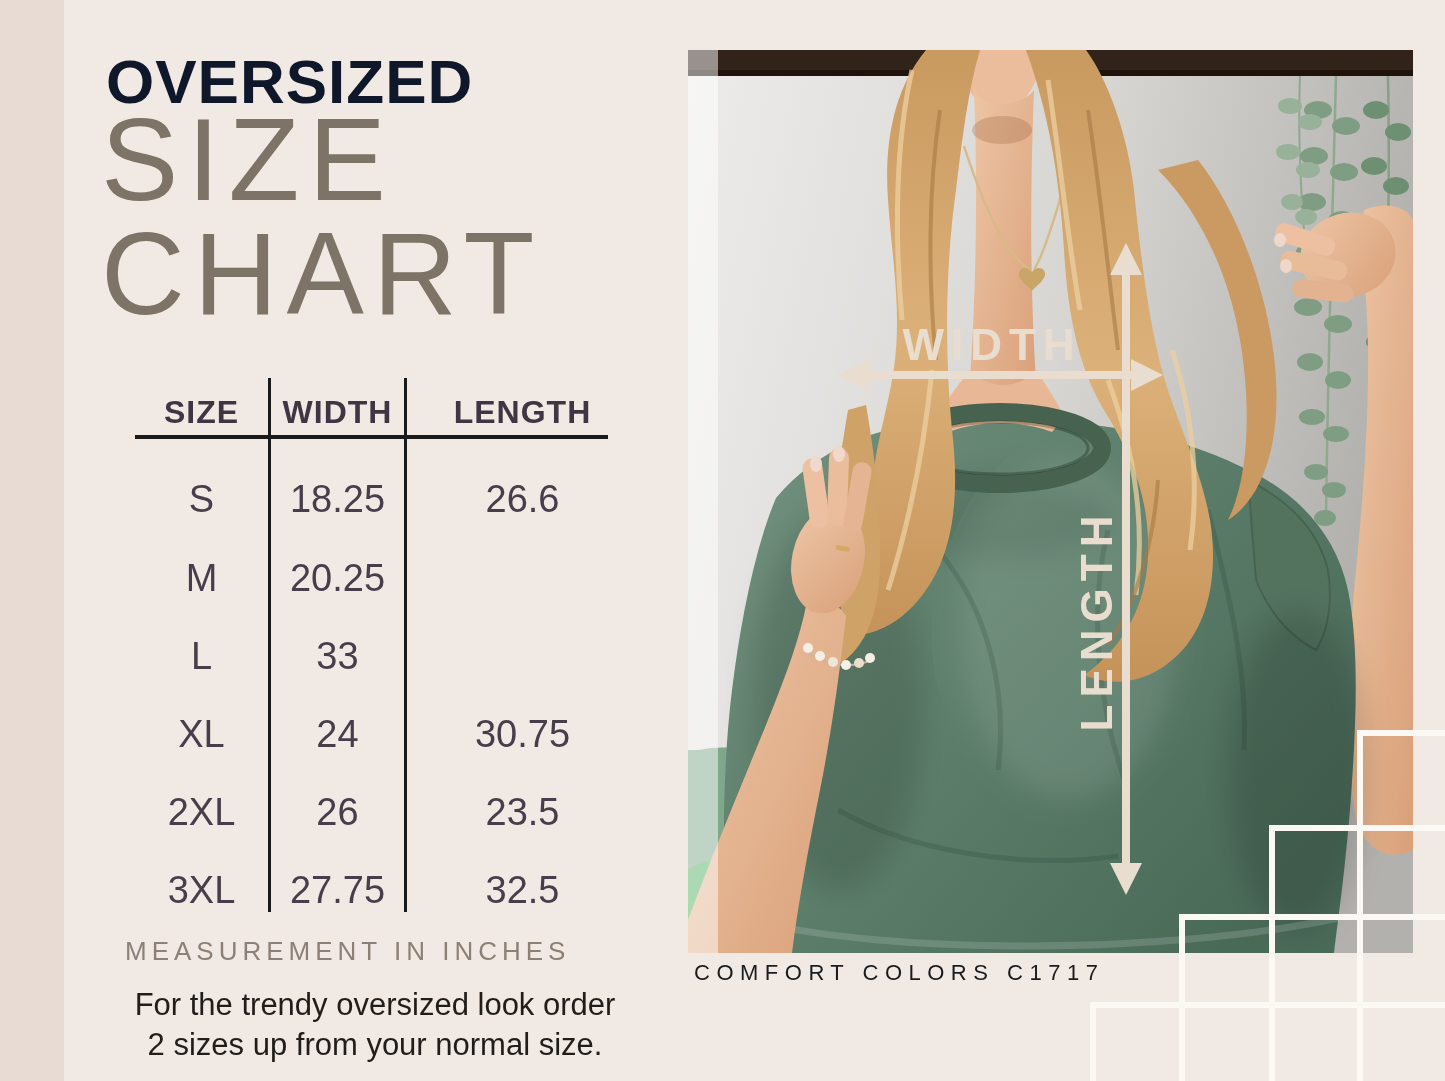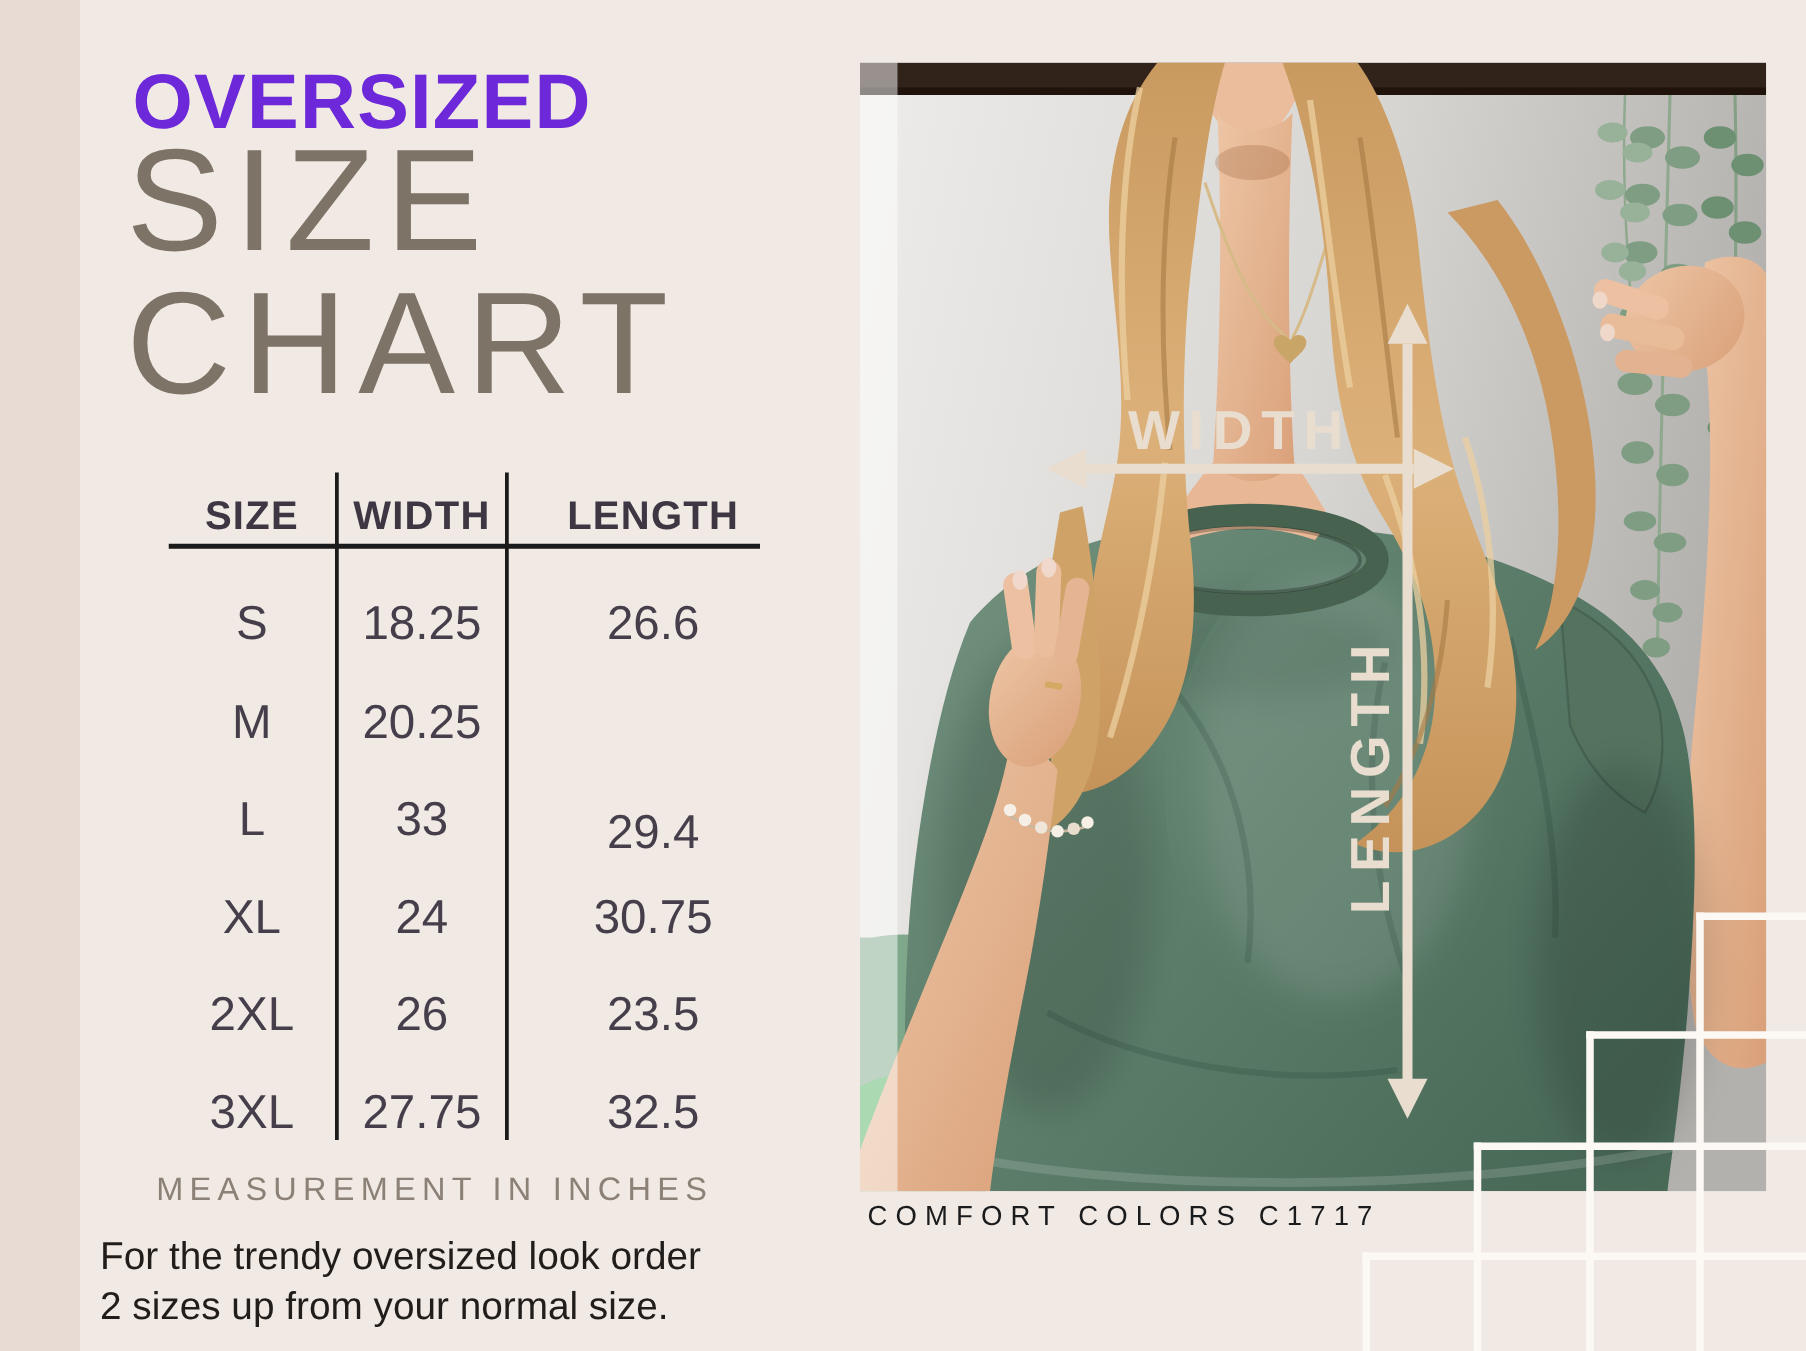--- a/index.html
+++ b/index.html
@@ -4,37 +4,37 @@
 <style>
   html,body{margin:0;padding:0;background:#d8d0c9;}
   .canvas{position:relative;width:1445px;height:1081px;overflow:hidden;
           background:#f1e9e3;font-family:"Liberation Sans",sans-serif;}
   .abs{position:absolute;}
 
   
   .left-band{left:0;top:0;width:64px;height:1081px;background:#e8dbd4;}
 
   
-  .title-bold{left:106px;top:46px;font-size:62px;font-weight:800;color:#6d28d9;letter-spacing:1px;}
+  .title-bold{left:106px;top:46px;font-size:62px;font-weight:800;color:#0f172a;letter-spacing:1px;}
   .title-thin{left:101px;font-size:116px;font-weight:100;color:#7d7366;letter-spacing:9px;line-height:1;}
   #title-size{top:102px;}
   #title-chart{top:216px;}
 
   
   .vline{width:3px;top:378px;height:534px;background:#1a1a1a;}
   .hline{left:135px;top:435px;width:473px;height:4px;background:#1a1a1a;}
   .th{top:394px;font-size:32px;font-weight:700;color:#3e3743;letter-spacing:1px;text-align:center;}
   .cell{text-align:center;font-size:38px;font-weight:400;color:#473e4b;}
   .c1{left:135px;width:133px;}
   .c2{left:271px;width:133px;}
   .c3{left:407px;width:231px;}
 
   .note{left:125px;top:936px;width:500px;text-align:left;font-size:26px;
         letter-spacing:5px;color:#8b8177;font-weight:400;}
-  .footer{left:80px;top:985px;width:590px;font-size:31px;
+  .footer{left:80px;top:985px;width:590px;text-align:center;font-size:31px;
           line-height:1.28;color:#201d1b;}
 
   
   .photo{left:688px;top:50px;width:725px;height:903px;overflow:hidden;background:#d9d7d4;}
   .photo-fade{left:688px;top:50px;width:30px;height:903px;background:rgba(255,255,255,0.5);}
 
   
   .m-label{font-size:44px;font-weight:700;letter-spacing:7px;color:#e8ddcf;text-align:center;}
   #width-label{left:842px;top:320px;width:300px;}
   #length-label{left:947px;top:595px;width:300px;height:50px;transform:rotate(-90deg);}
@@ -80,21 +80,20 @@
 
   <div class="abs cell c1" style="top:478px">S</div>
   <div class="abs cell c2" style="top:478px">18.25</div>
   <div class="abs cell c3" style="top:478px">26.6</div>
 
   <div class="abs cell c1" style="top:557px">M</div>
   <div class="abs cell c2" style="top:557px">20.25</div>
 
   <div class="abs cell c1" style="top:635px">L</div>
   <div class="abs cell c2" style="top:635px">33</div>
-  <div class="abs cell c3" style="top:645px">29.4</div>
 
   <div class="abs cell c1" style="top:713px">XL</div>
   <div class="abs cell c2" style="top:713px">24</div>
   <div class="abs cell c3" style="top:713px">30.75</div>
 
   <div class="abs cell c1" style="top:791px">2XL</div>
   <div class="abs cell c2" style="top:791px">26</div>
   <div class="abs cell c3" style="top:791px">23.5</div>
 
   <div class="abs cell c1" style="top:869px">3XL</div>

